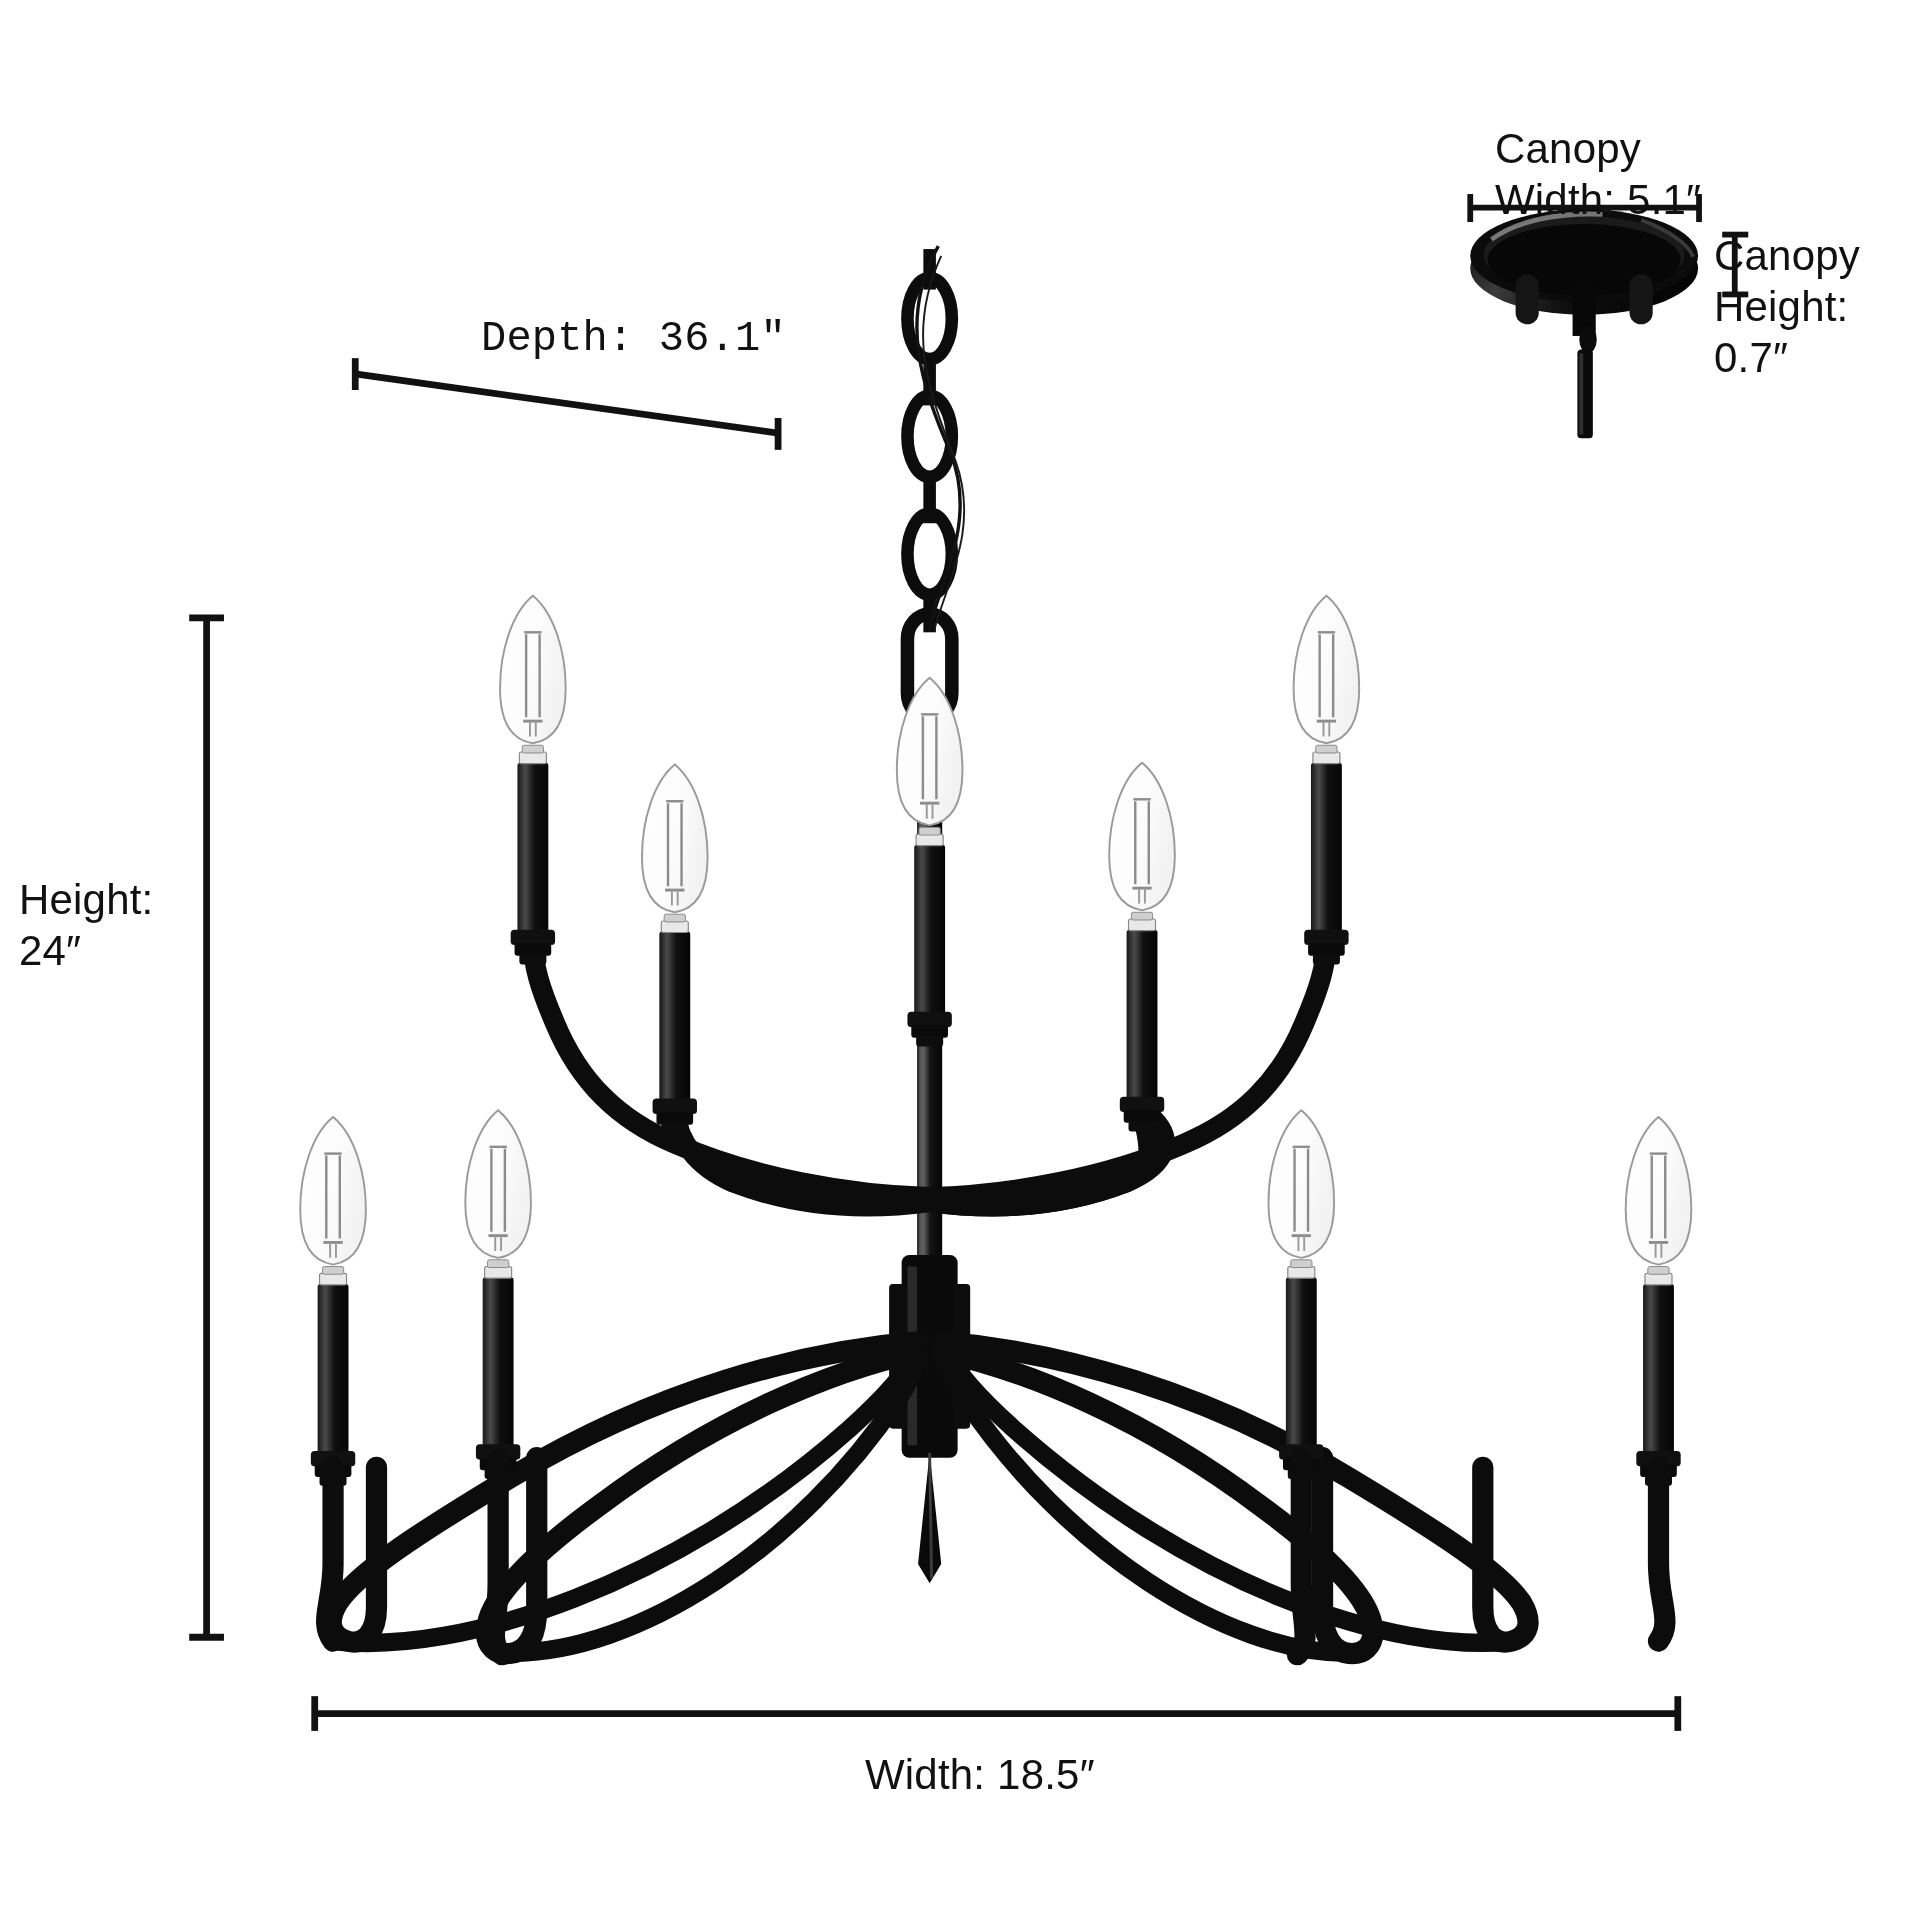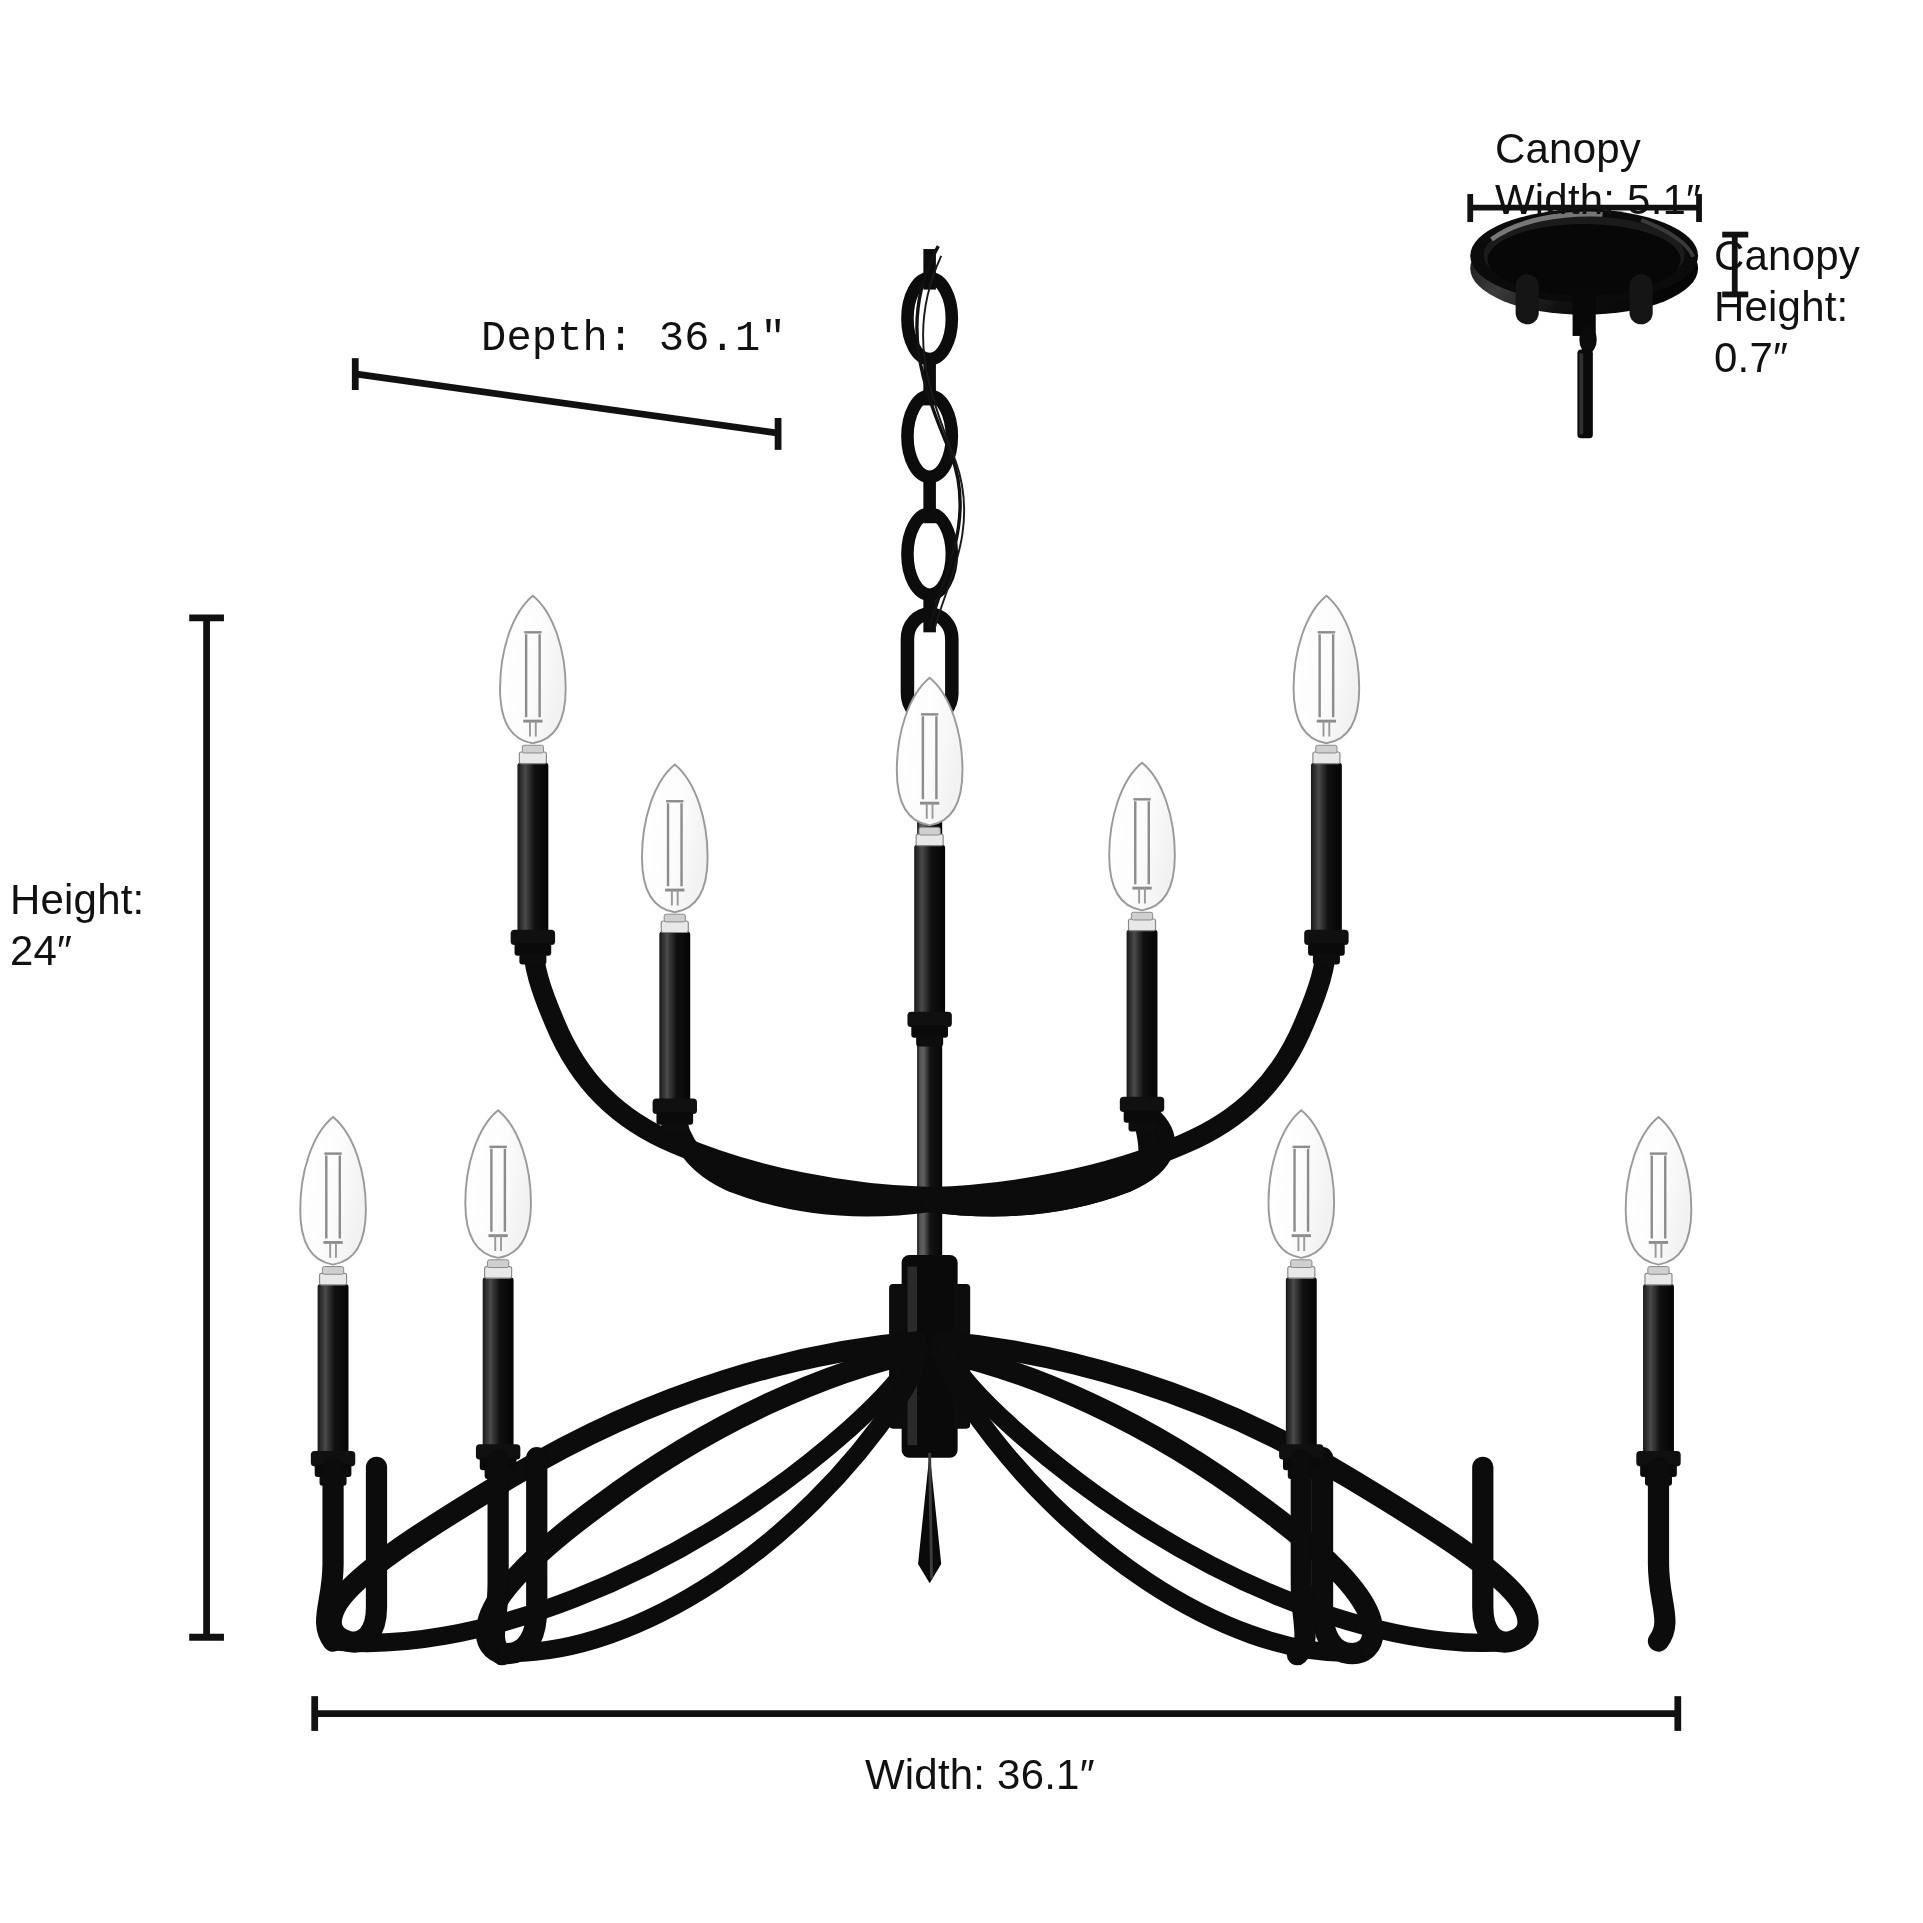--- a/index.html
+++ b/index.html
@@ -18,21 +18,21 @@
   .dim-label {
     position: absolute;
     color: #111111;
     font-size: 42px;
     line-height: 1.22;
     letter-spacing: 0.2px;
     white-space: pre-line;
     font-weight: 400;
   }
   #label-depth  { left: 481px;  top: 314px; font-family: Liberation Mono, monospace; }
-  #label-height { left: 10px;    top: 874px;  }
+  #label-height { left: 19px;    top: 874px;  }
   #label-width  { left: 865px;  top: 1749px; }
   #label-canopy-width  { left: 1495px; top: 123px; text-align: left; }
   #label-canopy-height { left: 1714px; top: 230px; text-align: left; }
 
   svg.art {
     position: absolute;
     left: 0; top: 0;
     width: 1923px;
     height: 1923px;
   }
@@ -259,21 +259,21 @@
       <rect x="1634" y="362" width="16" height="92" rx="4" fill="#0a0a0a"></rect>
       <rect x="1636" y="366" width="4" height="84" fill="#4a4a4a" opacity="0.6"></rect>
     </g>
   </svg>
 
   <div class="dim-label" id="label-depth">Depth: 36.1″</div>
 
   <div class="dim-label" id="label-height">Height:
 24″</div>
 
-  <div class="dim-label" id="label-width">Width: 36.1″</div>
+  <div class="dim-label" id="label-width">Width: 18.5″</div>
 
   <div class="dim-label" id="label-canopy-width">Canopy
 Width: 5.1″</div>
 
   <div class="dim-label" id="label-canopy-height">Canopy
 Height: 0.7″</div>
 
 </div>
 
 

